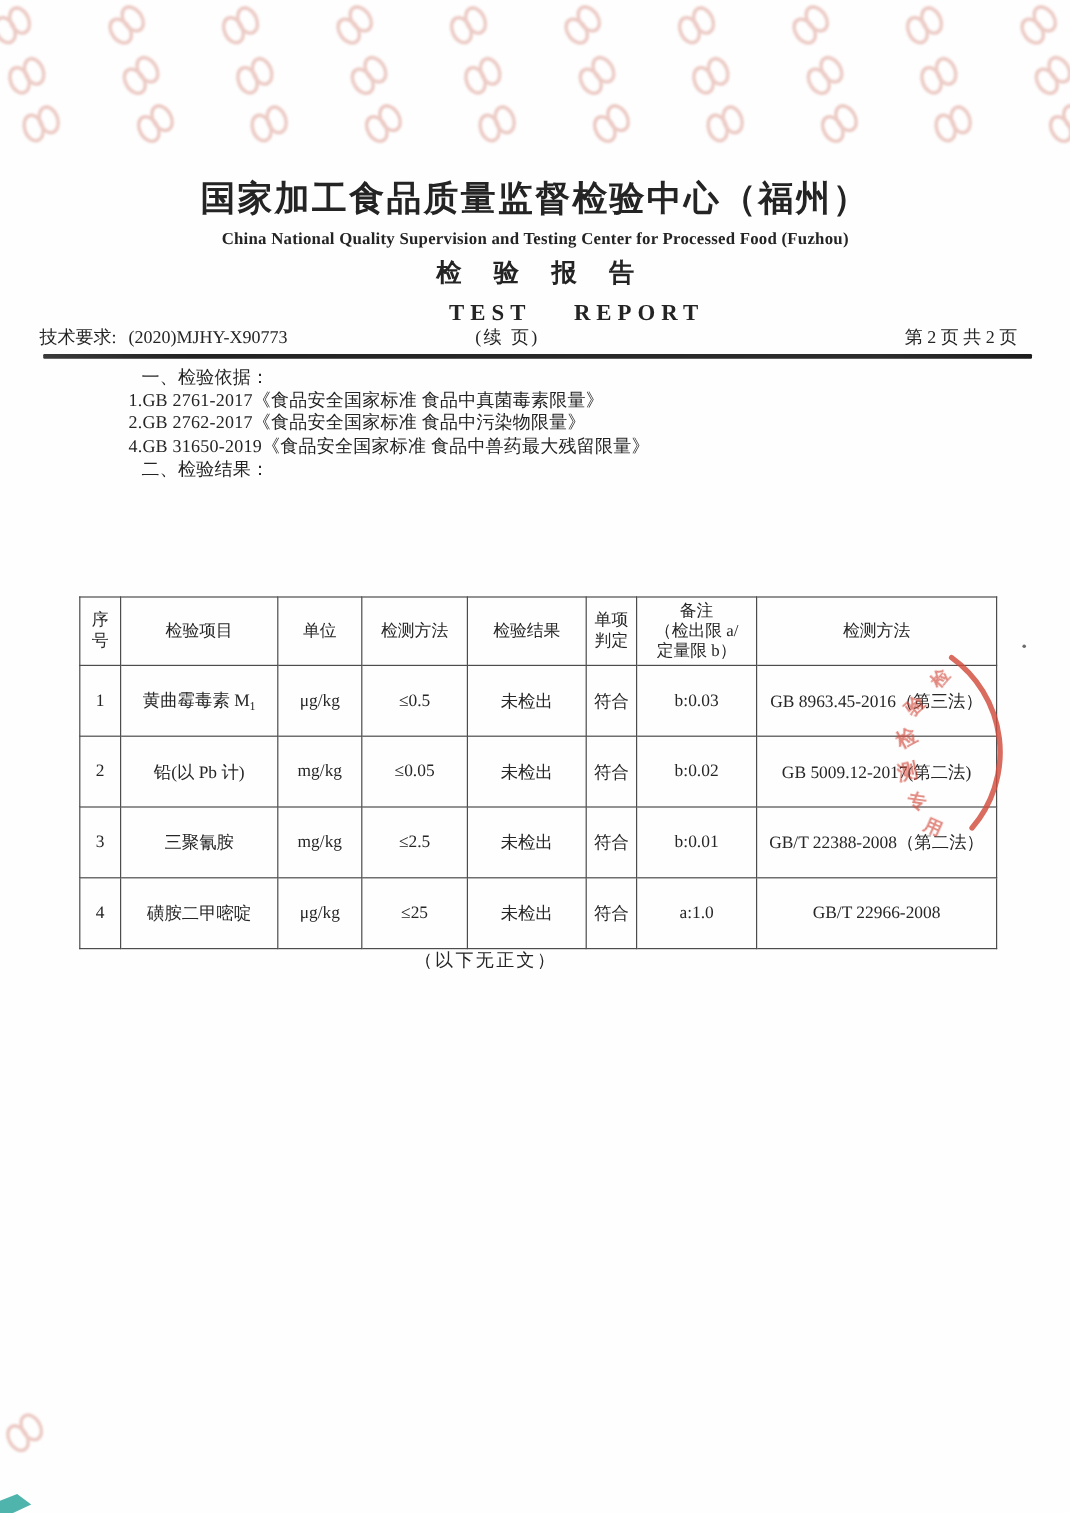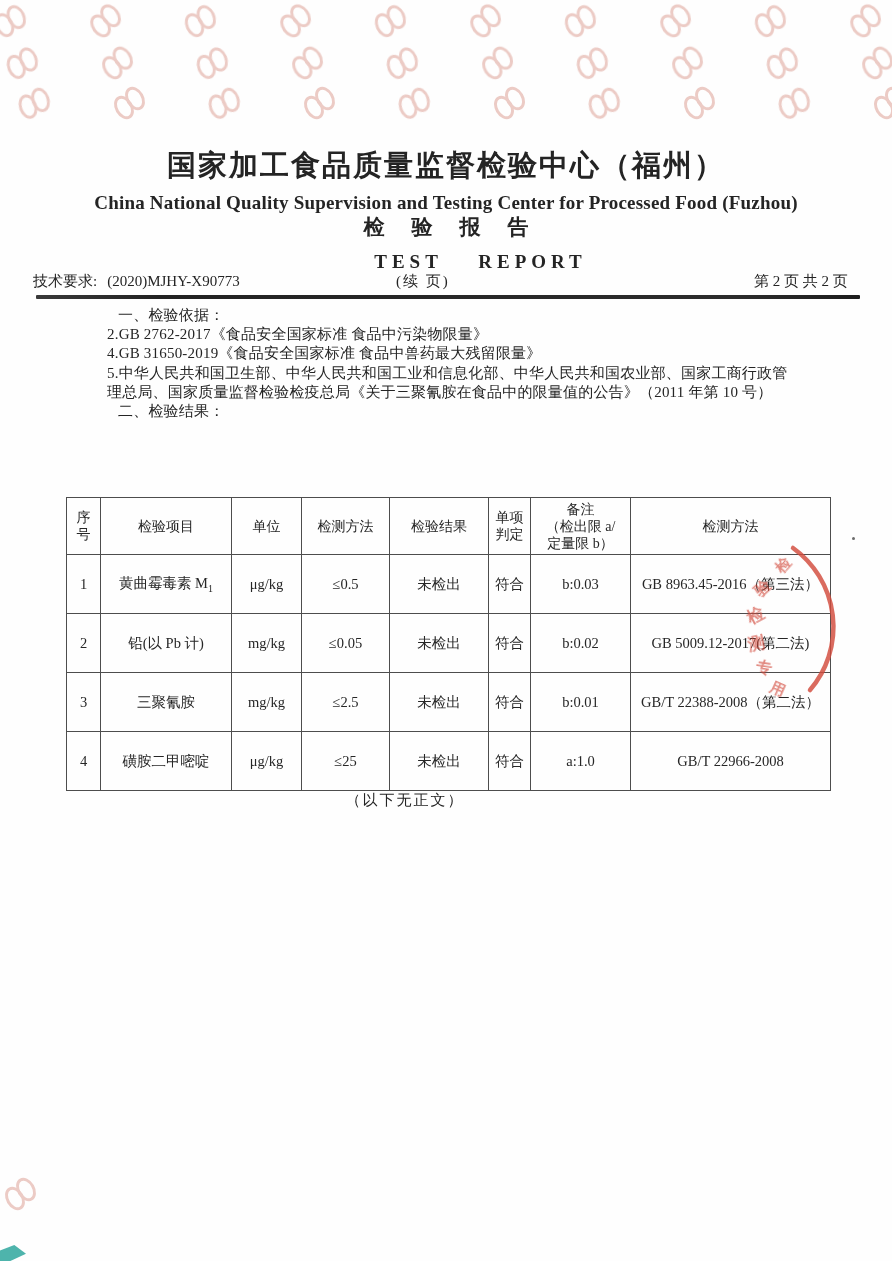--- a/index.html
+++ b/index.html
@@ -14,21 +14,21 @@
   }
   
   .wm{position:absolute;width:30px;height:34px;filter:blur(.7px);pointer-events:none;}
   .wm::before,.wm::after{content:"";position:absolute;border:3px solid var(--watermark_pink);border-radius:50%;}
   .wm::before{width:12px;height:19px;left:2px;top:10px;transform:rotate(-30deg);}
   .wm::after{width:12px;height:19px;left:13px;top:1px;transform:rotate(-30deg);}
   
   .org-cn{position:absolute;top:146px;left:0;width:100%;text-align:center;
     font-size:29px;font-weight:700;letter-spacing:2px;}
   .org-en{position:absolute;top:192px;left:0;width:100%;text-align:center;
-    font-size:19px;font-weight:700;letter-spacing:.2px;}
+    font-size:14px;font-weight:700;letter-spacing:.2px;}
   .rep-cn{position:absolute;top:213px;left:0;width:100%;text-align:center;
     font-size:21px;font-weight:700;letter-spacing:27px;text-indent:27px;}
   .rep-en{position:absolute;top:251px;left:0;width:100%;text-align:center;
     font-size:19px;font-weight:700;letter-spacing:5px;word-spacing:26px;text-indent:5px;padding-left:32px;}
   .meta{position:absolute;top:272px;left:0;width:100%;height:22px;font-size:15px;}
   .meta .left{position:absolute;left:33px;top:0;}
   .meta .left .val{margin-left:10px;}
   .meta .center{position:absolute;left:396px;top:0;letter-spacing:2px;}
   .meta .right{position:absolute;left:754px;top:0;}
   .rule{position:absolute;top:295px;left:36px;width:824px;height:4px;
@@ -109,23 +109,23 @@
       <span>技术要求:</span><span class="val">(2020)MJHY-X90773</span>
     </span>
     <span class="center">(续 页)</span>
     <span class="right">第 2 页  共 2 页</span>
   </div>
 
   <div class="rule"></div>
 
   <div class="body-text">
     <div class="heading">一、检验依据：</div>
+    <div>1.GB 2761-2017《食品安全国家标准 食品中真菌毒素限量》</div>
     <div>2.GB 2762-2017《食品安全国家标准 食品中污染物限量》</div>
     <div>4.GB 31650-2019《食品安全国家标准 食品中兽药最大残留限量》</div>
-    <div>5.中华人民共和国卫生部、中华人民共和国工业和信息化部、中华人民共和国农业部、国家工商行政管理总局、国家质量监督检验检疫总局《关于三聚氰胺在食品中的限量值的公告》（2011 年第 10 号）</div>
     <div class="heading">二、检验结果：</div>
   </div>
 
   <div class="tbl-wrap">
     <table class="results">
       <colgroup>
         <col style="width:34px">
           <col style="width:131px">
           <col style="width:70px">
           <col style="width:88px">

